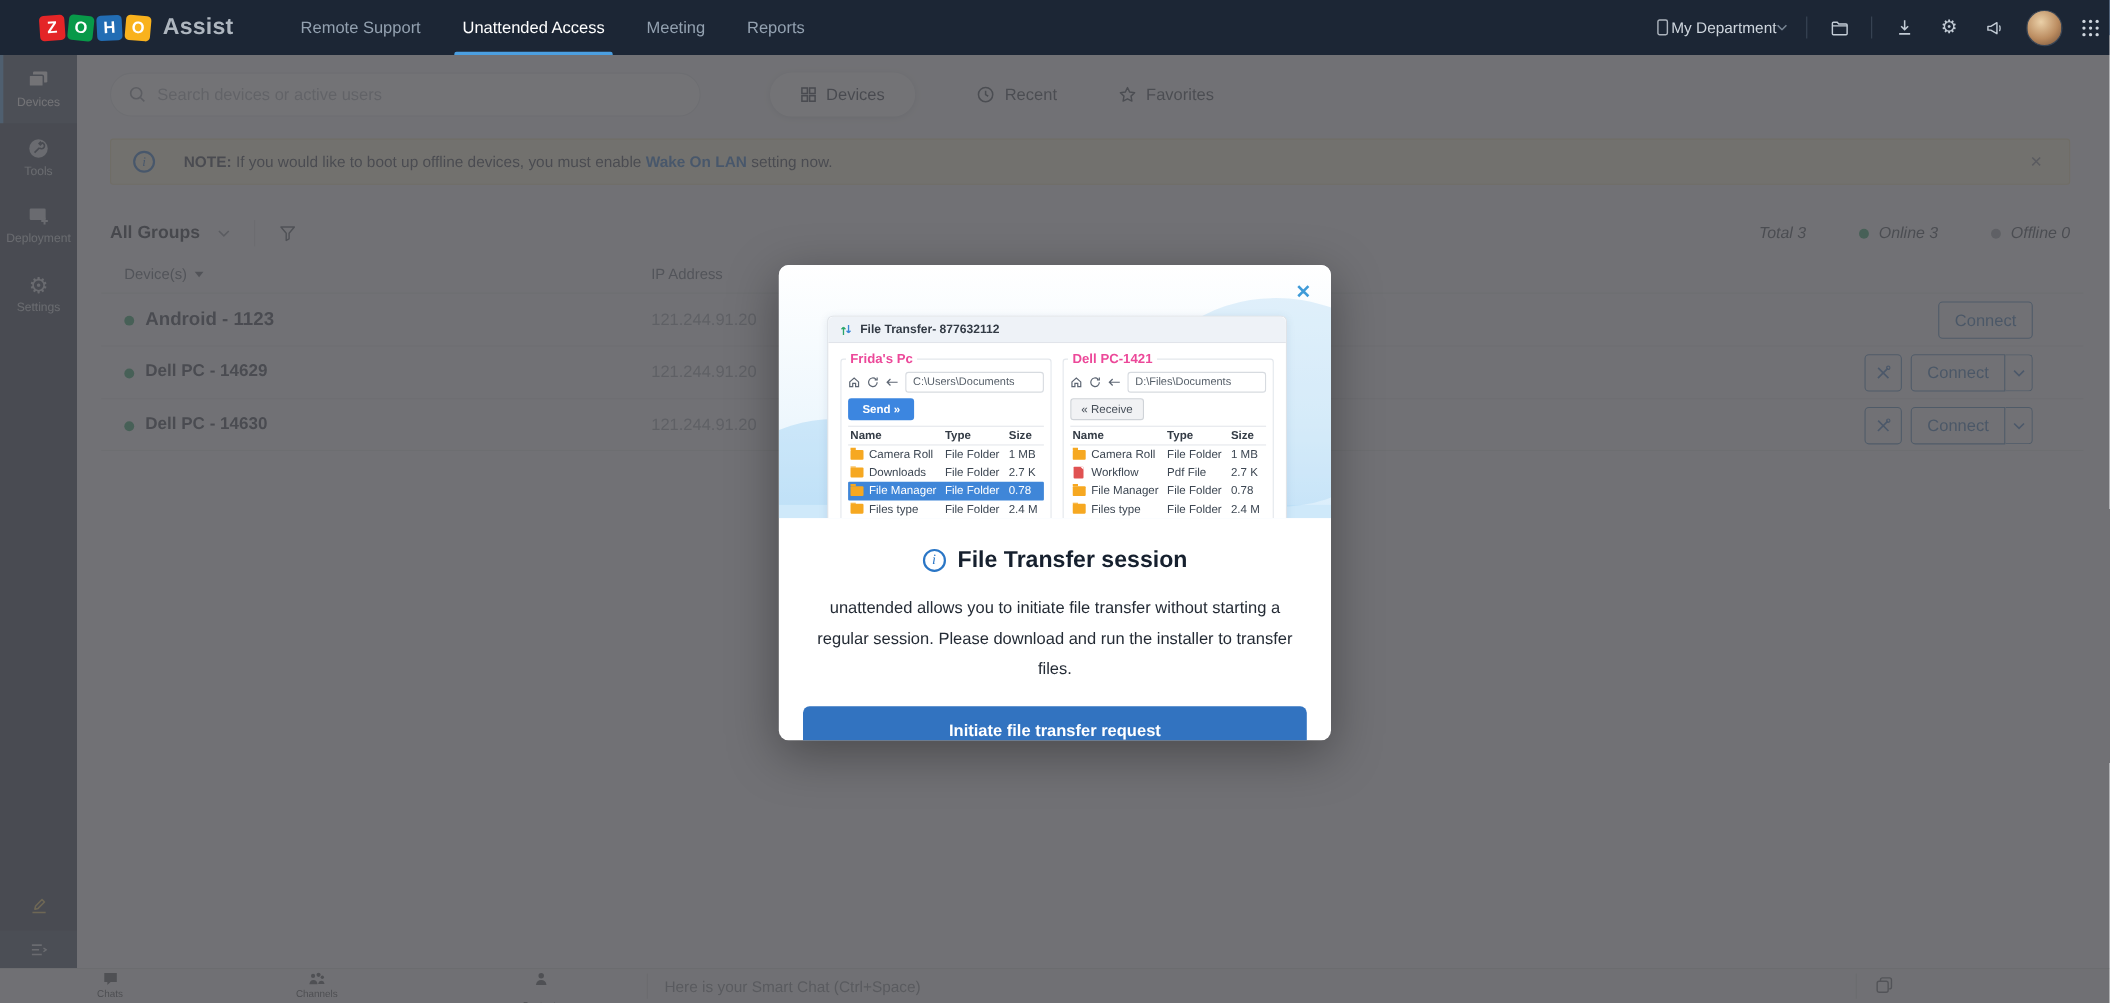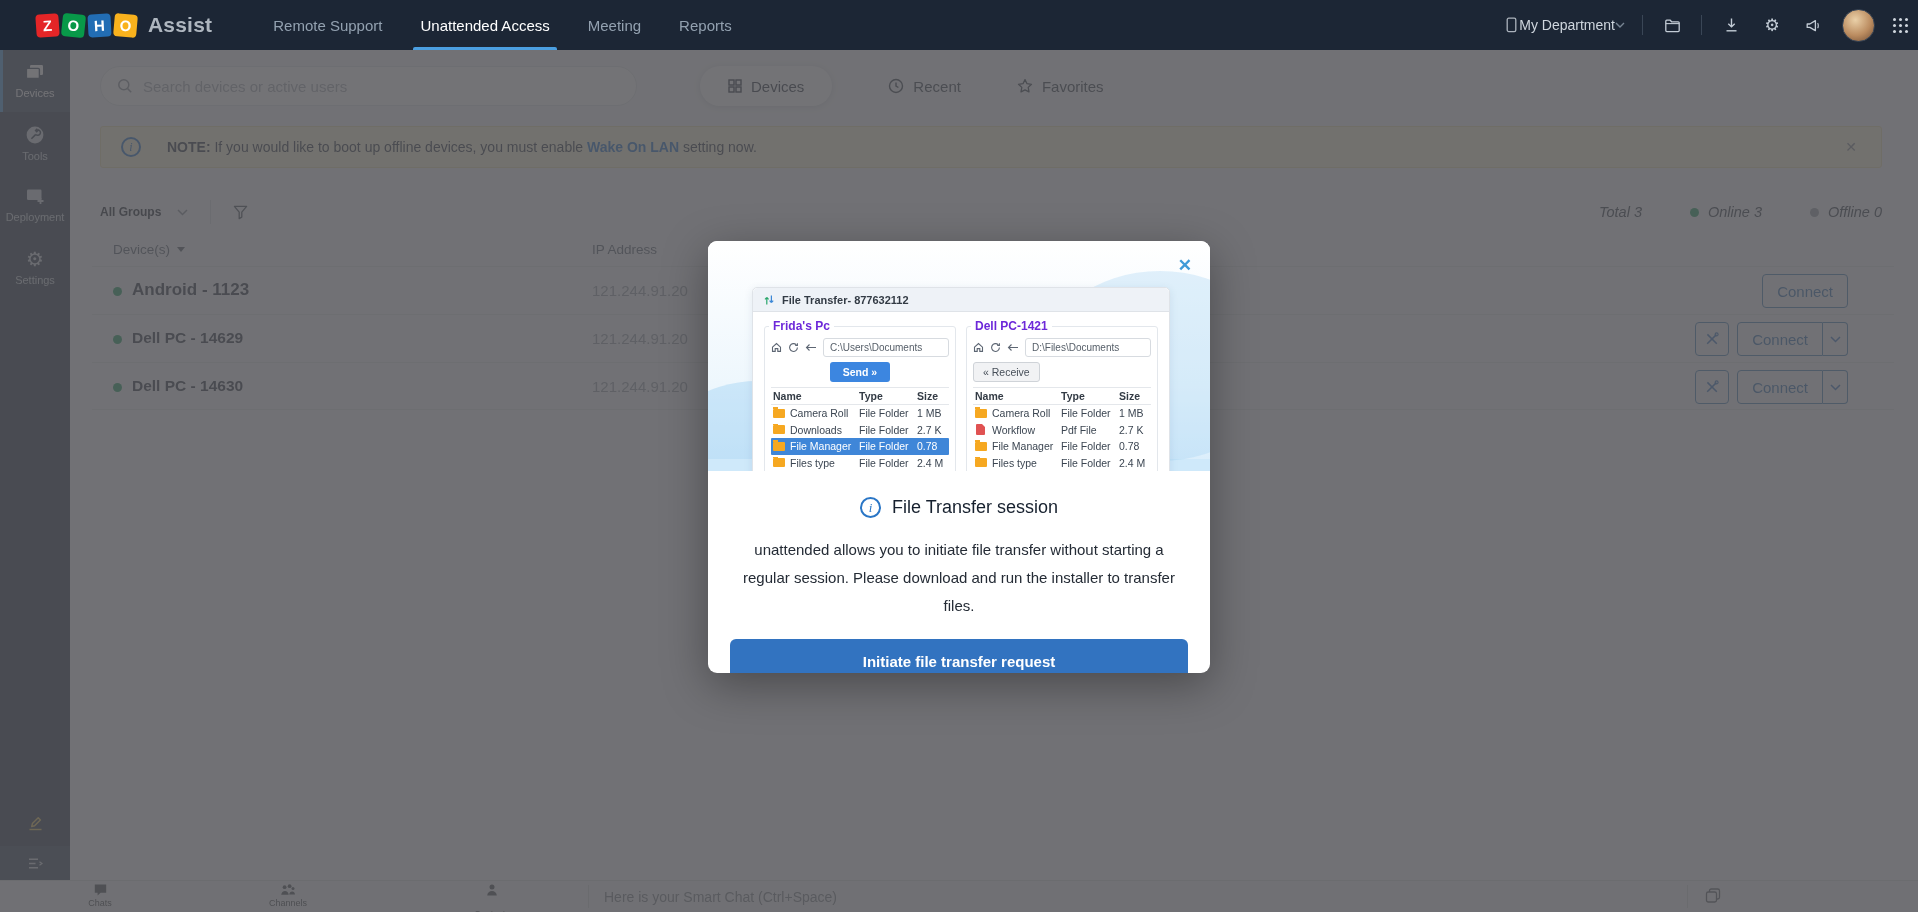--- a/index.html
+++ b/index.html
@@ -51,21 +51,21 @@
   .tab + .tab { margin-left:56px; }
 
   .banner { position:absolute; left:30px; right:36px; top:76px; height:42px; background:#faf3d7; border:1px solid #ecdfae; border-radius:3px; display:flex; align-items:center; padding:0 20px; gap:26px; }
   .info-ring { width:20px; height:20px; border:2px solid #2a76c6; border-radius:50%; color:#2a76c6; font-family:"Liberation Serif", serif; font-style:italic; font-size:12px; display:flex; align-items:center; justify-content:center; flex:0 0 auto; }
   .banner-text { font-size:14px; color:#333b45; }
   .banner-text b { font-weight:bold; }
   .wol-link { color:#2a76c6; font-weight:bold; cursor:pointer; }
   .banner-close { margin-left:auto; color:#83888f; font-size:14px; cursor:pointer; padding:4px; }
 
   .groups-bar { position:absolute; left:30px; right:36px; top:144px; height:36px; display:flex; align-items:center; }
-  .group-select { display:flex; align-items:center; gap:16px; font-size:12px; font-weight:bold; color:#242b35; cursor:pointer; }
+  .group-select { display:flex; align-items:center; gap:16px; font-size:16px; font-weight:bold; color:#242b35; cursor:pointer; }
   .group-select svg, .dept svg { opacity:.8; }
   .gb-div { width:1px; height:24px; background:#d6d9de; margin:0 22px; }
   .funnel { color:#4d5560; cursor:pointer; display:flex; }
   .gb-right { margin-left:auto; display:flex; align-items:center; gap:14px; font-style:italic; font-size:14.5px; color:#39414d; }
   .gb-right .grp { display:flex; align-items:center; gap:9px; margin-left:34px; }
   .dot { width:9px; height:9px; border-radius:50%; display:inline-block; }
   .dot.green { background:#27a065; }
   .dot.gray { background:#9aa0a8; }
 
   .dtable { position:absolute; left:22px; right:24px; top:188px; }
@@ -101,41 +101,41 @@
   .modal { position:absolute; left:708px; top:241px; width:502px; height:432px; background:#fff; border-radius:9px; box-shadow:0 12px 45px rgba(0,0,0,.35); z-index:60; overflow:hidden; }
   .modal-close { position:absolute; top:11px; right:15px; color:#3f9bd8; font-size:17px; font-weight:bold; cursor:pointer; z-index:3; padding:3px; }
   .illu { position:relative; height:230px; background:linear-gradient(180deg, #ffffff 0%, #eef7fd 62%, #d9edfb 100%); overflow:hidden; }
   .illu::before { content:""; position:absolute; left:-50px; bottom:-60px; width:200px; height:150px; border-radius:50%; background:rgba(140,200,240,.35); }
   .illu::after { content:""; position:absolute; right:-70px; top:30px; width:240px; height:190px; border-radius:50%; background:rgba(150,205,242,.28); }
   .illu-band { position:absolute; left:0; right:0; bottom:0; height:12px; background:#cfe9fa; }
   .mini-win { position:absolute; left:44px; top:46px; width:418px; background:#fff; border:1px solid #dfe3e8; border-radius:5px; box-shadow:0 2px 8px rgba(40,70,110,.10); z-index:2; }
   .mw-head { height:24px; background:#eef2f7; border-bottom:1px solid #dfe3e8; border-radius:5px 5px 0 0; display:flex; align-items:center; gap:7px; padding:0 10px; font-size:11px; font-weight:bold; color:#333b45; }
   .mw-body { display:flex; gap:10px; padding:7px 11px 9px; }
   .panel { flex:1; border:1px solid #e3e7ec; border-radius:3px; padding:3px 6px 5px; min-width:0; }
-  .panel legend { font-size:12px; font-weight:bold; color:#6d28d9; padding:0 4px; margin-left:-2px; }
+  .panel legend { font-size:12px; font-weight:bold; color:#ec4899; padding:0 4px; margin-left:-2px; }
   .p-toolbar { display:flex; align-items:center; gap:6px; margin:2px 0 5px; color:#5d6673; }
   .p-path { flex:1; height:19px; border:1px solid #d7dbe0; border-radius:3px; font-size:10px; color:#555e68; display:flex; align-items:center; padding:0 6px; white-space:nowrap; overflow:hidden; }
   .p-actions { height:21px; display:flex; margin-bottom:4px; }
-  .p-actions.right { justify-content:center; }
+  .p-actions.right { justify-content:flex-start; }
   .btn-send { background:#3c86e0; color:#fff; border:none; border-radius:3px; font-size:10.5px; font-weight:bold; padding:0 13px; height:20px; font-family:inherit; }
   .btn-receive { background:#f1f2f4; color:#474f59; border:1px solid #cfd3d8; border-radius:3px; font-size:10.5px; padding:0 9px; height:20px; font-family:inherit; }
   .p-grid { font-size:10.5px; color:#3c4652; }
   .p-row { display:grid; grid-template-columns: 86px 58px 1fr; align-items:center; height:16.5px; padding:0 2px; }
   .p-row.hdr { font-weight:bold; color:#333b45; border-top:1px solid #e4e7eb; border-bottom:1px solid #e4e7eb; height:18px; }
   .p-row.sel { background:#3f86d8; color:#fff; border-radius:1px; }
   .p-row .nm { display:flex; align-items:center; gap:5px; overflow:hidden; white-space:nowrap; }
   .folder-ic { width:12px; height:9px; background:#f6a821; border-radius:1px; position:relative; flex:0 0 auto; }
   .folder-ic::before { content:""; position:absolute; top:-2.5px; left:0; width:5px; height:2.5px; background:#f6a821; border-radius:1px 1px 0 0; }
   .pdf-ic { width:9px; height:11px; background:#e05252; border-radius:1px; position:relative; flex:0 0 auto; margin:0 2px 0 1px; }
   .pdf-ic::after { content:""; position:absolute; right:0; top:0; border-style:solid; border-width:0 3px 3px 0; border-color:transparent #fff transparent transparent; }
 
   .modal-body { padding:26px 22px 0; text-align:center; }
   .mb-title { display:flex; align-items:center; justify-content:center; gap:11px; }
   .mb-title .info-ring { width:21px; height:21px; font-size:13px; }
-  .mb-title h2 { font-size:18px; color:#16202e; font-weight:normal; }
+  .mb-title h2 { font-size:21px; color:#16202e; font-weight:bold; }
   .mb-desc { margin-top:18px; font-size:15px; color:#242b35; line-height:1.85; padding:0 2px; }
   .cta { margin-top:20px; width:100%; height:45px; background:#3273c0; border:none; border-radius:6px; color:#fff; font-size:15px; font-weight:bold; font-family:inherit; cursor:pointer; }
 
   svg { display:block; }
 </style>
 </head>
 <body>
 
 <div class="page">
 

